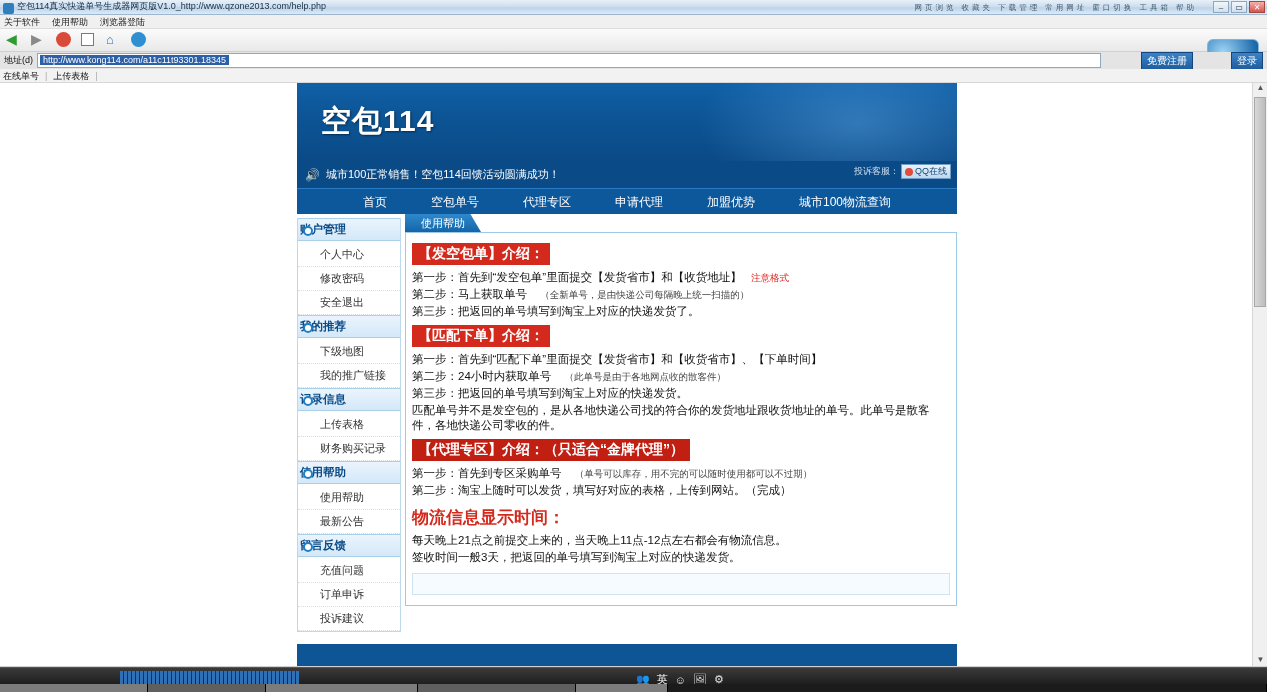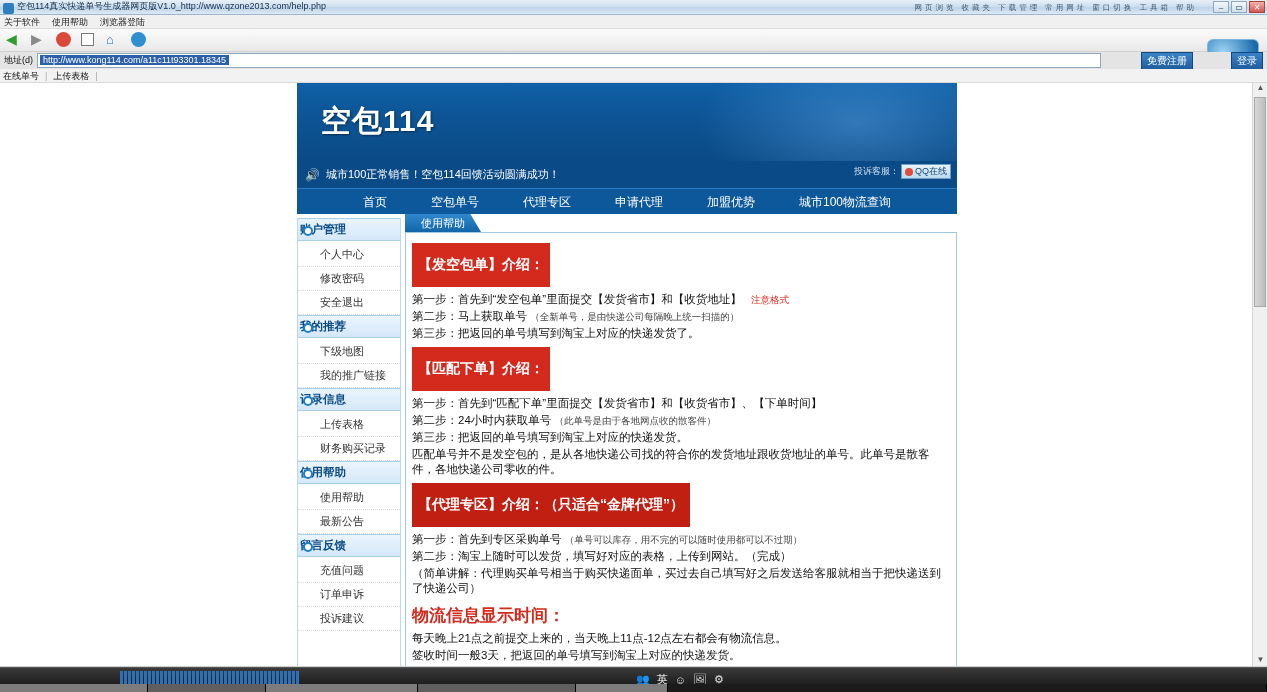--- a/index.html
+++ b/index.html
@@ -182,25 +182,25 @@
     background: linear-gradient(to bottom,#2f88cd,#1266a8);
     color: #ffffff; font-size: 11px; padding: 2px 16px 0 16px;
     clip-path: polygon(0 0, 86% 0, 100% 100%, 0% 100%);
   }
   .content-box {
     border: 1px solid #9ec9e6; background: #ffffff; padding: 6px 6px 10px 6px;
     min-height: 310px;
   }
   .h-red {
     display: inline-block; background: #d42a1e; color: #ffffff;
-    font-size: 14px; font-weight: bold; padding: 13px 6px; margin: 4px 0 3px 0;
+    font-size: 14px; font-weight: bold; padding: 2px 6px; margin: 4px 0 3px 0;
   }
   .h-red.alt { background: #c21f13; }
   p.line { margin: 2px 0; font-size: 11.5px; color: #111; line-height: 15px; }
-  .small-note { font-size: 9.5px; color: #444; }
+  .small-note { font-size: 9.5px; color: #444; margin-left: 10px; }
   .red-note { color: #e2231a; font-size: 9.5px; margin-left: 6px; }
   .h-time {
     color: #d42a1e; font-size: 17px; font-weight: bold; margin: 8px 0 4px 0;
   }
   .bottom-strip {
     border: 1px solid #cfe4f3; background: #f6fbff; height: 22px; margin-top: 8px;
   }
 
   .site-footer {
     margin-top: 12px; height: 58px; background: #0d5595;
@@ -381,21 +381,20 @@
             <p class="line">第三步：把返回的单号填写到淘宝上对应的快递发货。</p>
             <p class="line">匹配单号并不是发空包的，是从各地快递公司找的符合你的发货地址跟收货地址的单号。此单号是散客件，各地快递公司零收的件。</p>
 
             
             <div class="h-red alt">【代理专区】介绍：（只适合“金牌代理”）</div>
             <p class="line">
               <span>第一步：首先到专区采购单号</span>
               <span class="small-note">（单号可以库存，用不完的可以随时使用都可以不过期）</span>
             </p>
             <p class="line">第二步：淘宝上随时可以发货，填写好对应的表格，上传到网站。（完成）</p>
-            <p class="line">（简单讲解：代理购买单号相当于购买快递面单，买过去自己填写好之后发送给客服就相当于把快递送到了快递公司）</p>
 
             
             <div class="h-time">物流信息显示时间：</div>
             <p class="line">每天晚上21点之前提交上来的，当天晚上11点-12点左右都会有物流信息。</p>
             <p class="line">签收时间一般3天，把返回的单号填写到淘宝上对应的快递发货。</p>
 
             <div class="bottom-strip"></div>
           </div>
         </div>
 

